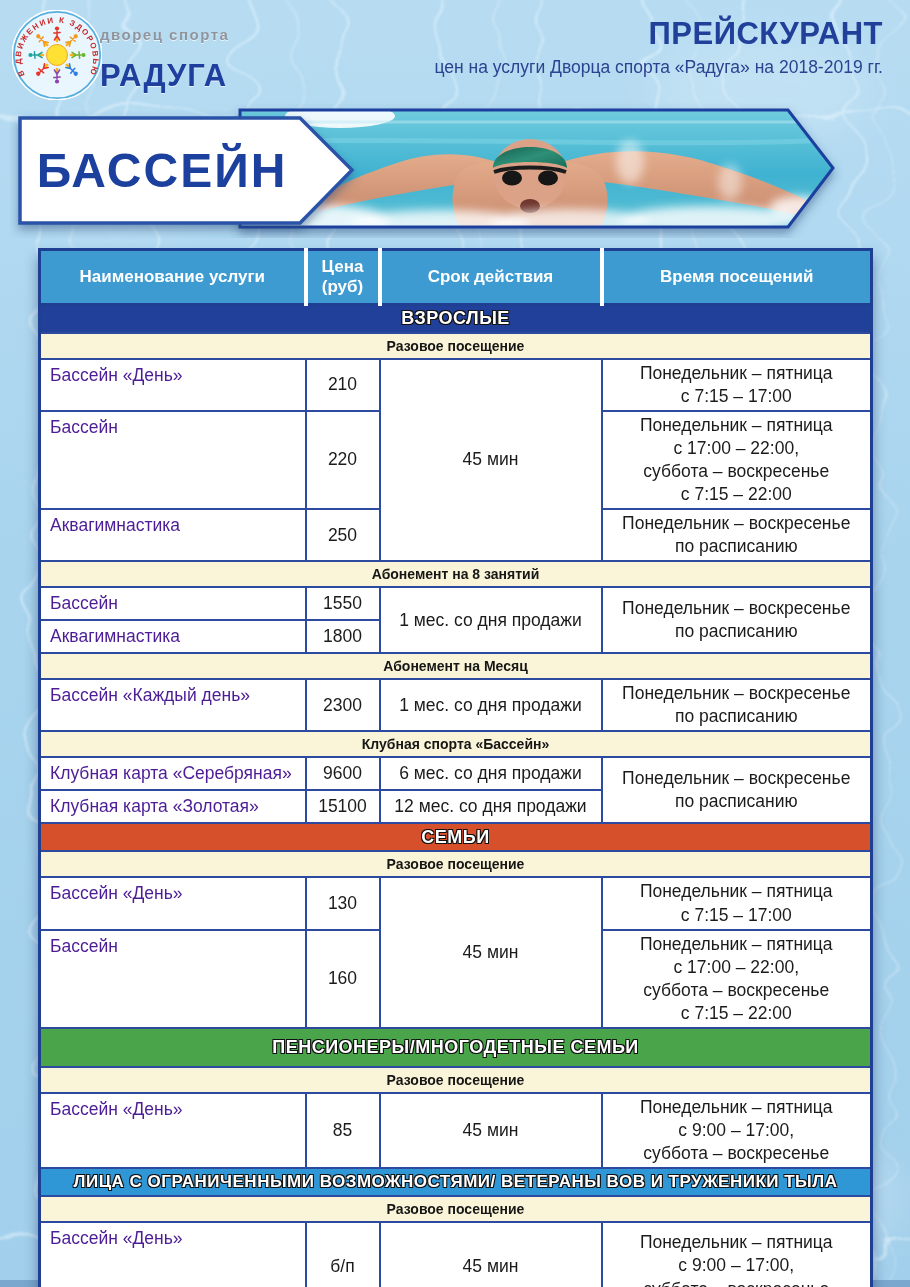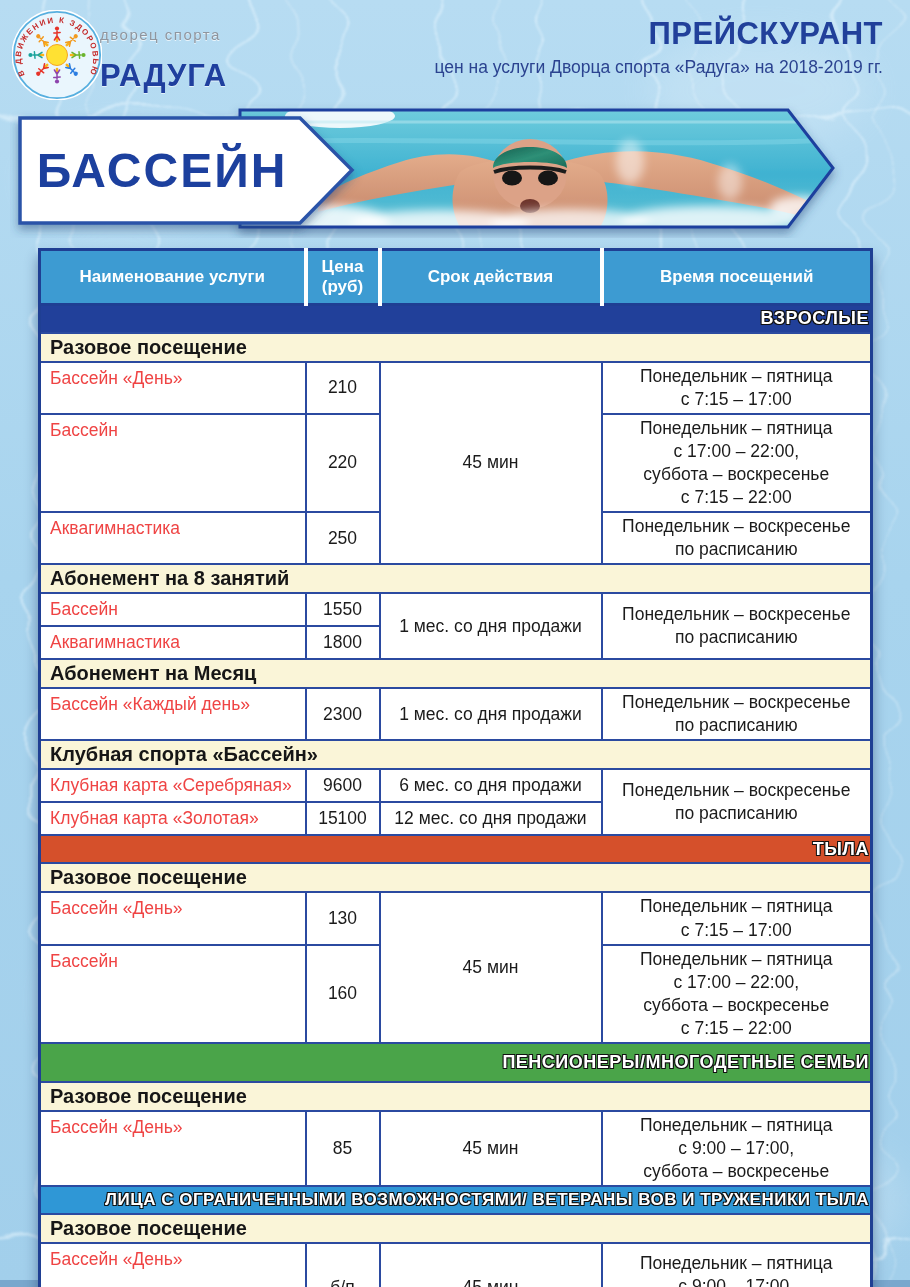--- a/index.html
+++ b/index.html
@@ -8,21 +8,21 @@
     font-family:"Liberation Sans",sans-serif;
     background:linear-gradient(180deg,#bede f2,#a6d2ec);
     background:linear-gradient(180deg,#b7dcf2 0%,#a8d4ee 45%,#a2cfeb 100%);
   }
   .water-svg{position:absolute;left:0;top:0;z-index:0;}
   .bottom-strip{position:absolute;left:0;bottom:0;width:910px;height:7px;background:#6f9cc6;opacity:.8;z-index:1;}
 
   
   .logo{position:absolute;left:12px;top:10px;z-index:3;}
   .org{position:absolute;left:100px;top:27px;z-index:3;line-height:1;}
-  .org-type{font-size:15px;font-weight:normal;color:#8F959E;letter-spacing:1.5px;text-shadow:0 1px 0 rgba(255,255,255,.7);}
+  .org-type{font-size:15px;font-weight:bold;color:#8F959E;letter-spacing:1.5px;text-shadow:0 1px 0 rgba(255,255,255,.7);}
   .org-name{font-size:31px;font-weight:800;color:#1F3F9E;letter-spacing:1px;margin-top:18px;text-shadow:0 1px 0 rgba(255,255,255,.6);}
   .titles{position:absolute;right:27px;top:16px;text-align:right;z-index:3;}
   .page-title{font-size:31px;font-weight:bold;color:#21409A;letter-spacing:.5px;}
   .page-subtitle{font-size:17.5px;color:#2B4390;margin-top:5px;}
 
   
   .banner-svg{position:absolute;left:10px;top:102px;z-index:2;}
 
   
   .price-table{
@@ -33,29 +33,29 @@
   }
   .price-table th,.price-table td{border:2px solid #2B4AA0;}
   .price-table thead th{
     background:#3D9BD2;color:#fff;font-size:17px;font-weight:bold;
     vertical-align:middle;text-align:center;height:50px;line-height:1.2;
     border-top:none;border-bottom:3px solid #1F3F93;border-left:4px solid #fff;border-right:4px solid #fff;
   }
   .price-table thead th:first-child{border-left:none;}
   .price-table thead th:last-child{border-right:none;}
   tr.band-cat td{
-    color:#fff;font-weight:bold;font-size:18px;text-align:right;vertical-align:middle;
+    color:#fff;font-weight:bold;font-size:18px;text-align:center;vertical-align:middle;
     text-shadow:-1px -1px 0 #111,1px -1px 0 #111,-1px 1px 0 #111,1px 1px 0 #111;
     letter-spacing:.5px;
   }
   tr.band-group td{
-    background:#FAF5D8;color:#161616;font-weight:bold;font-size:20px;
-    text-align:left;vertical-align:middle;padding:2px 9px;
-  }
-  td.c-name{background:#fff;font-size:17.5px;color:#ef4444;text-align:left;vertical-align:top;padding:5px 9px;}
+    background:#FAF5D8;color:#161616;font-weight:bold;font-size:14px;
+    text-align:center;vertical-align:middle;padding:2px 9px;
+  }
+  td.c-name{background:#fff;font-size:17.5px;color:#4c1d95;text-align:left;vertical-align:top;padding:5px 9px;}
   td.c-price,td.c-dur,td.c-sched{background:#fff;font-size:17.5px;color:#1b1b1b;text-align:center;vertical-align:middle;padding:2px 4px;}
   td.c-sched{white-space:pre-line;line-height:1.32;}
   td.c-dur{white-space:pre-line;}
 </style>
 </head>
 <body>
 
 <div class="page">
 
   <svg class="water-svg" width="910" height="1287" viewBox="0 0 910 1287">
@@ -312,21 +312,21 @@
         <td class="c-sched" rowspan="2">Понедельник – воскресенье
 по расписанию</td>
       </tr>
       <tr style="height:28px">
         <td class="c-name">Клубная карта «Золотая»</td>
         <td class="c-price">15100</td>
         <td class="c-dur">12 мес. со дня продажи</td>
       </tr>
 
       <tr class="band-cat" style="height:28px">
-        <td colspan="4" style="background: rgb(213, 80, 43);">ТЫЛА</td>
+        <td colspan="4" style="background: rgb(213, 80, 43);">СЕМЬИ</td>
       </tr>
       <tr class="band-group" style="height:26px">
         <td colspan="4">Разовое посещение</td>
       </tr>
       <tr style="height:48px">
         <td class="c-name">Бассейн «День»</td>
         <td class="c-price">130</td>
         <td class="c-dur" rowspan="2">45 мин</td>
         <td class="c-sched">Понедельник – пятница
 с 7:15 – 17:00</td>

